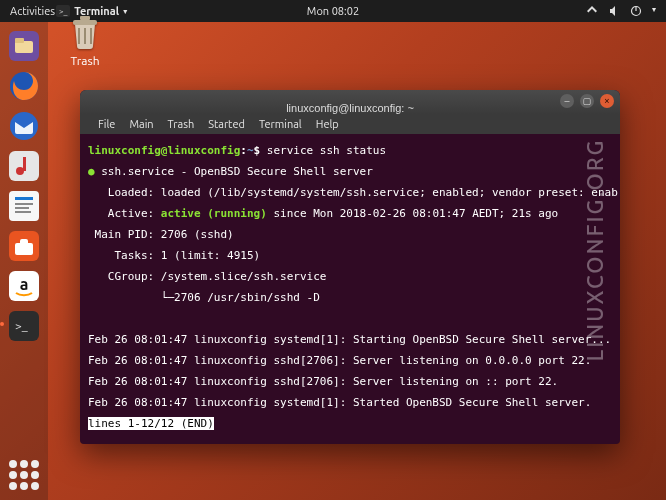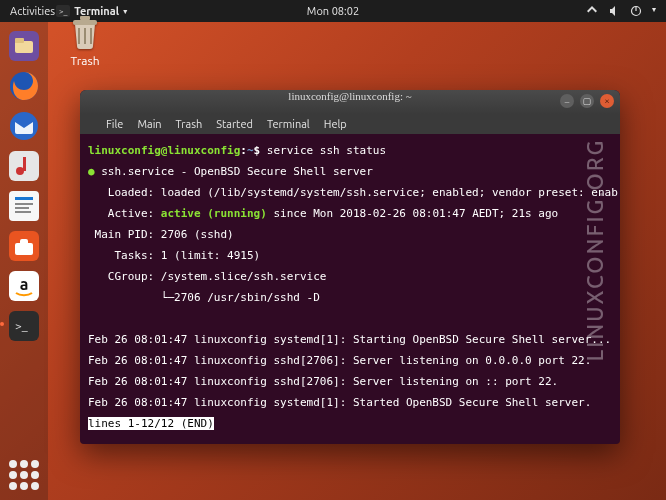--- a/index.html
+++ b/index.html
@@ -58,36 +58,36 @@
   .termwin {
     position: absolute; left: 80px; top: 90px; width: 540px;
     background: #300a24; color: #fff;
     border-radius: 6px 6px 4px 4px;
     box-shadow: 0 10px 30px rgba(0,0,0,.5);
     font-family: "Noto Mono","DejaVu Sans Mono",Consolas,monospace;
     font-size: 11px; overflow: hidden;
   }
   .term-titlebar {
     background: linear-gradient(#4a4a4a,#3a3a3a); height: 24px;
-    display: flex; align-items: flex-start; justify-content: center;
-    color: #dcdcdc; font-family: Liberation Serif, serif; font-size: 11px;
+    display: flex; align-items: flex-end; justify-content: center;
+    color: #dcdcdc; font-family: Liberation Sans, sans-serif; font-size: 11px;
     position: relative;
   }
   .term-titlebar .winbtns {
     position: absolute; right: 6px; top: 4px; display: flex; gap: 6px;
   }
   .winbtns .wb {
     width: 14px; height: 14px; border-radius: 50%;
     background: #5f5f5f; color: #ddd; font-size: 9px; line-height: 14px;
     text-align: center; cursor: pointer;
   }
   .winbtns .wb.close { background:#df5d34; color:#2a0a00; }
   .term-menubar {
     background: #3a3a3a; height: 20px; display: flex; align-items: center;
-    gap: 14px; padding-left: 26px; font-family: "Ubuntu",sans-serif;
+    gap: 14px; padding-left: 18px; font-family: "Ubuntu",sans-serif;
     font-size: 11px; color: #e3e3e3;
   }
   .term-body { padding: 6px 8px 10px; line-height: 21px; white-space: pre; }
   .prompt-user { color:#8ae234; font-weight:bold; }
   .prompt-sep  { color:#fff; font-weight:bold; }
   .prompt-path { color:#729fcf; font-weight:bold; }
   .dot-green   { color:#8ae234; }
   .bold-green  { color:#8ae234; font-weight:bold; }
   .end-mark    { background:#fff; color:#000; }
 

